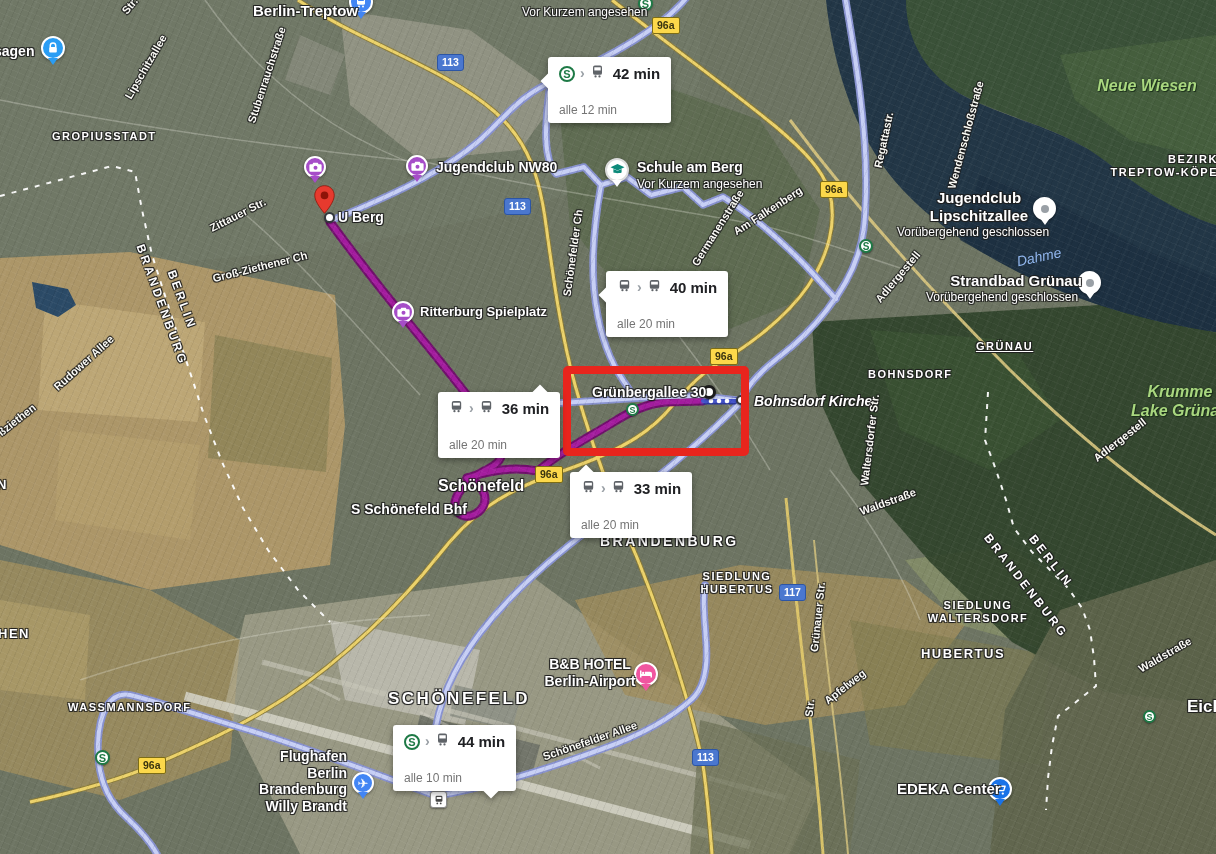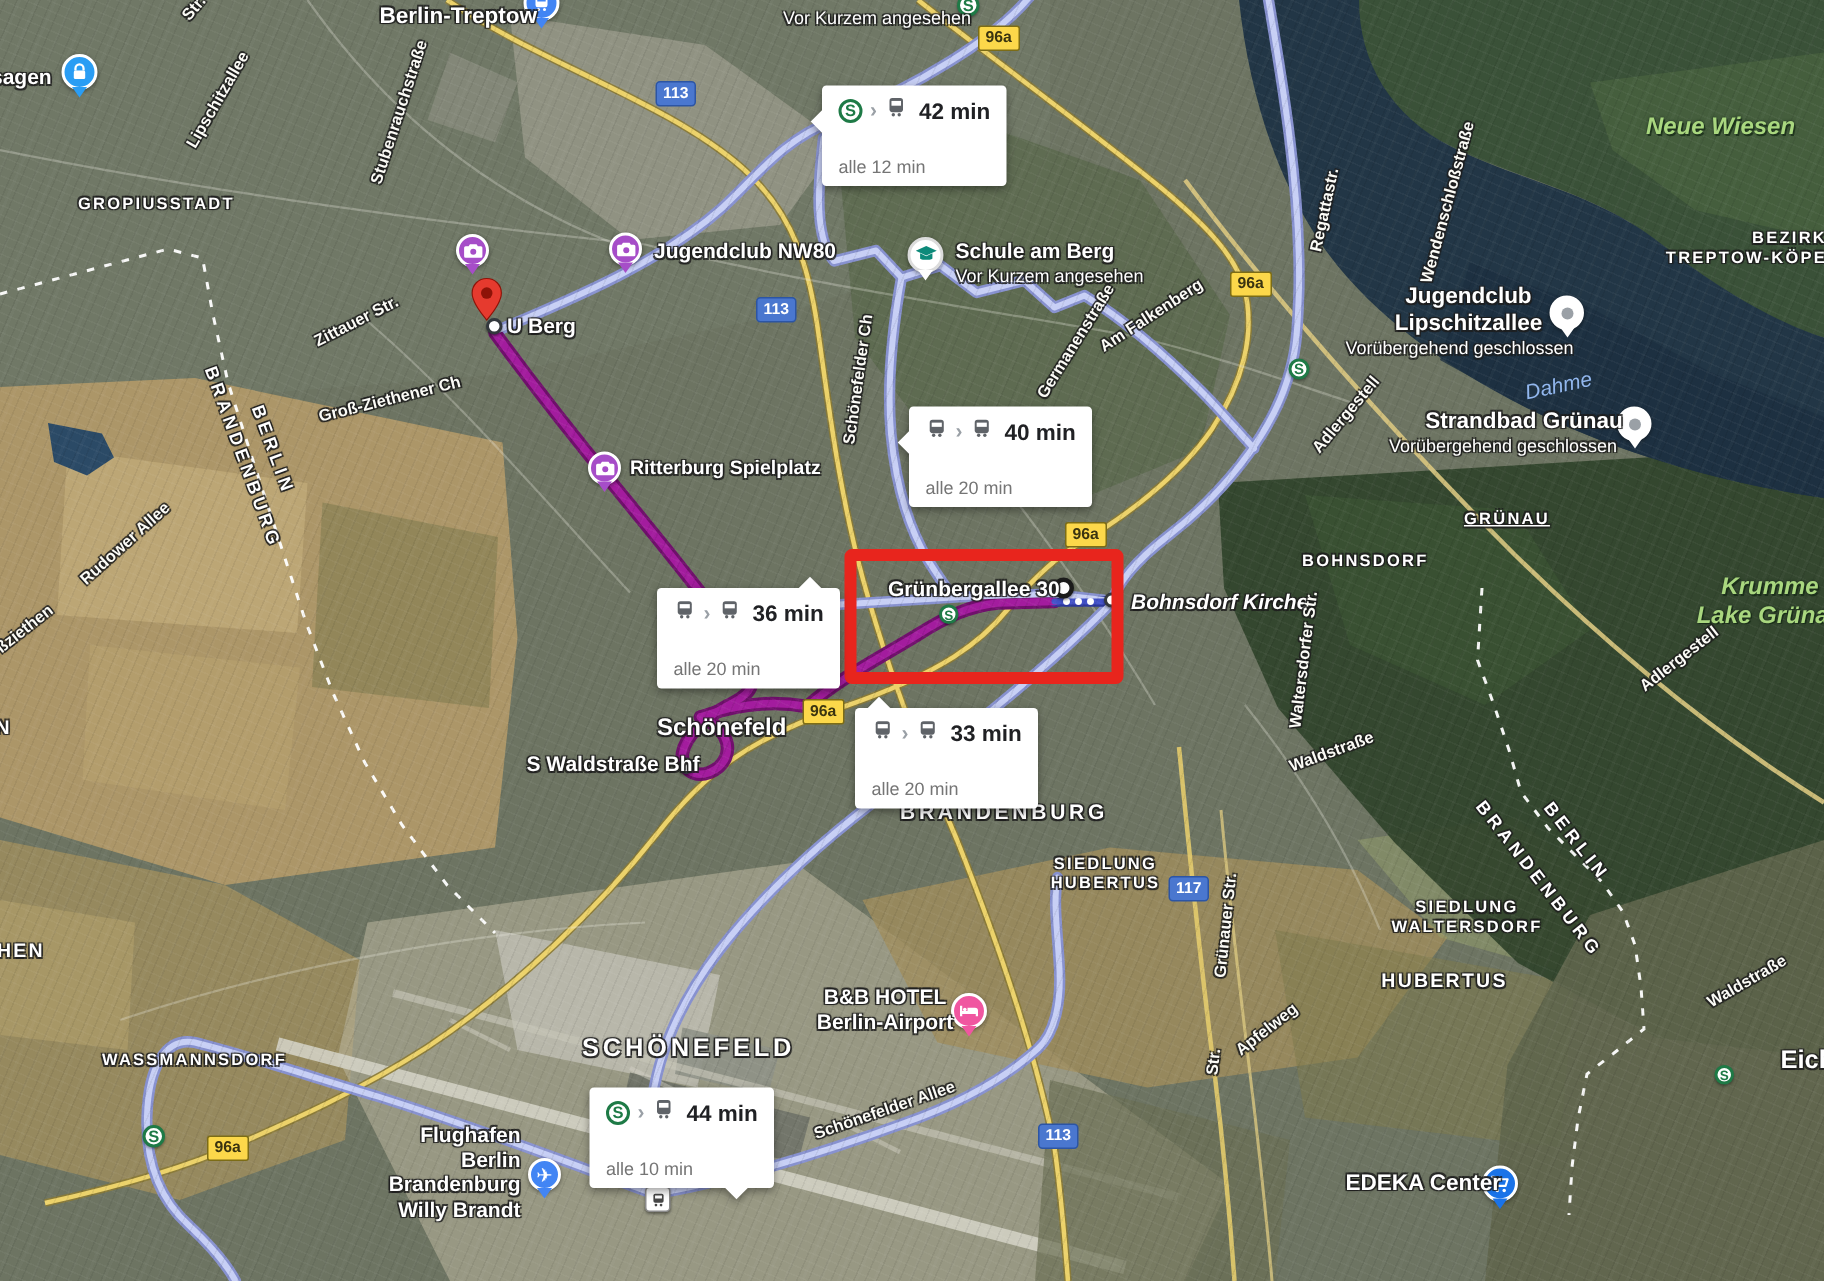--- a/index.html
+++ b/index.html
@@ -309,21 +309,21 @@
       <div class="map-label poi" style="left: 592px; top: 384px;">
         <div>Grünbergallee 30</div>
       </div>
       <div class="map-label poi" style="left: 754px; top: 393px; font-style: italic;">
         <div>Bohnsdorf Kirche</div>
       </div>
       <div class="map-label poi" style="font-size: 16px; left: 438px; top: 477px;">
         <div>Schönefeld</div>
       </div>
       <div class="map-label poi" style="left: 351px; top: 501px;">
-        <div>S Waldstraße Bhf</div>
+        <div>S Schönefeld Bhf</div>
       </div>
       <div class="map-label poi" style="left: 590px; top: 656px; text-align: center; transform: translateX(-50%);">
         <div>B&amp;B HOTEL</div>
         <div>Berlin-Airport</div>
       </div>
       <div class="map-label poi" style="left: 347px; top: 748px; text-align: right; transform: translateX(-100%);">
         <div>Flughafen</div>
         <div>Berlin</div>
         <div>Brandenburg</div>
         <div>Willy Brandt</div>

